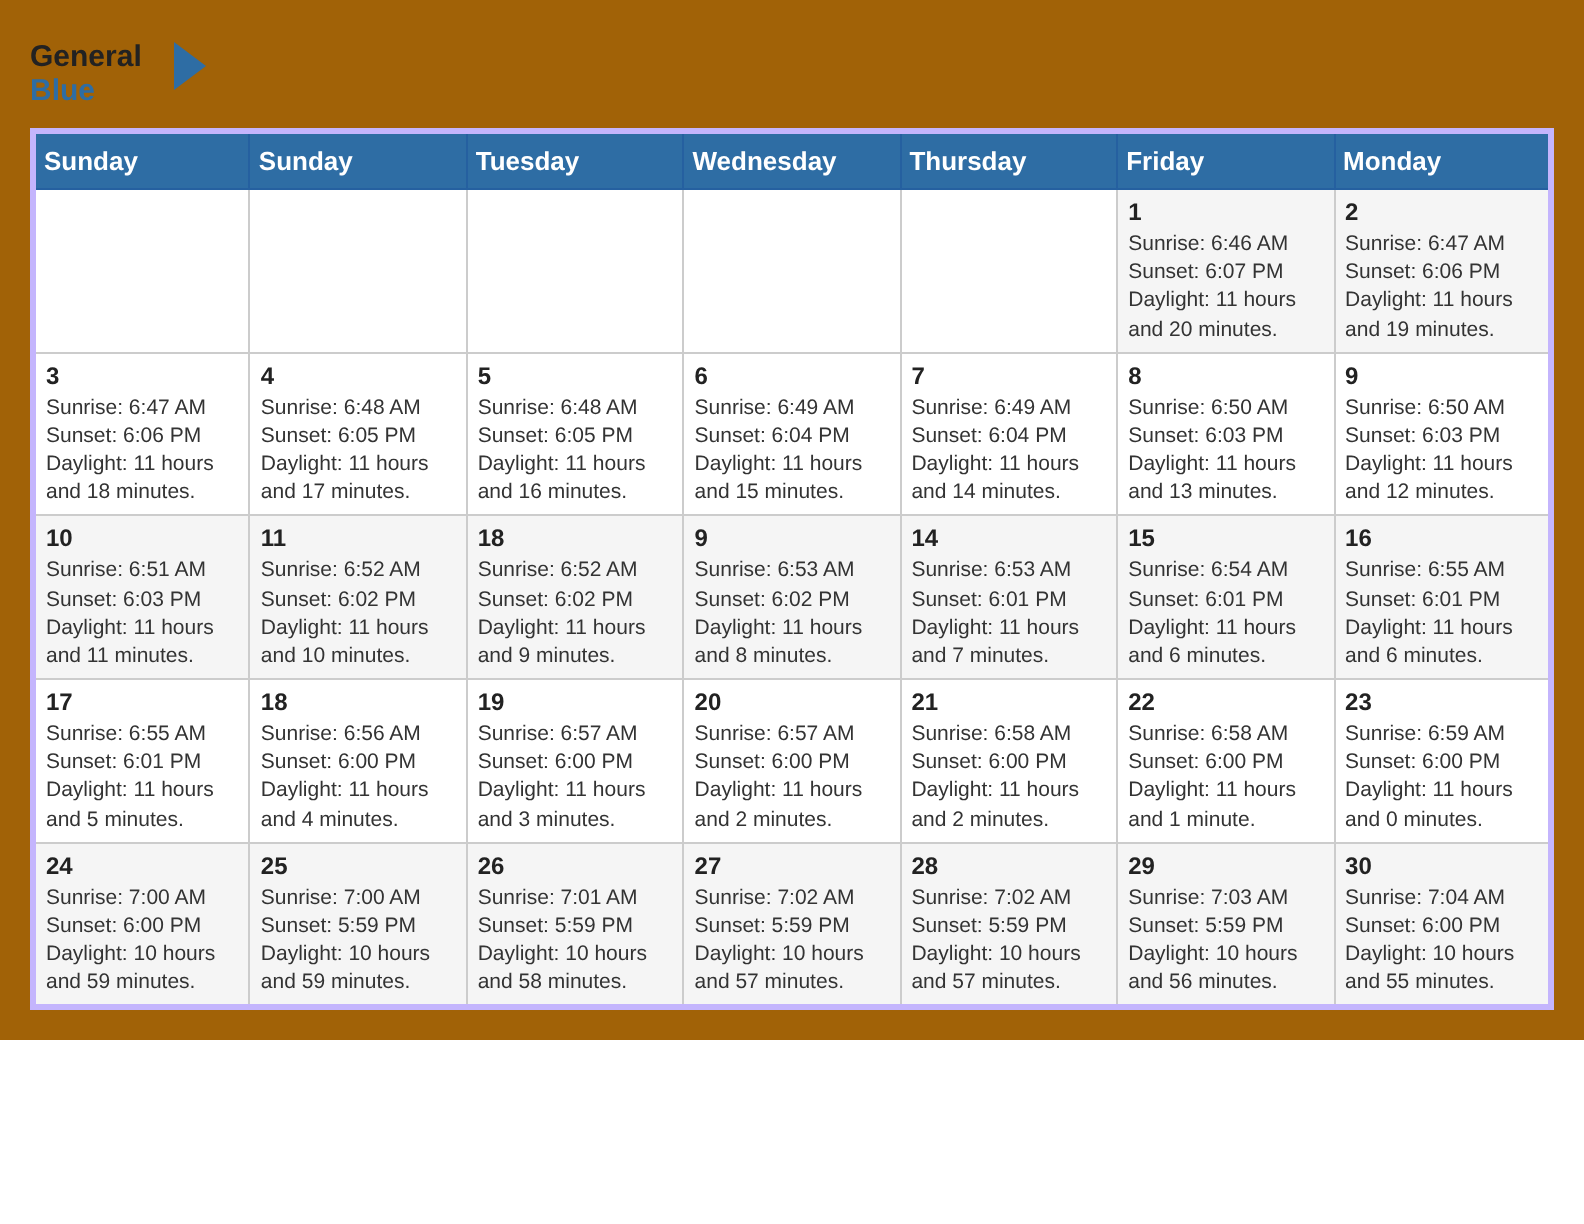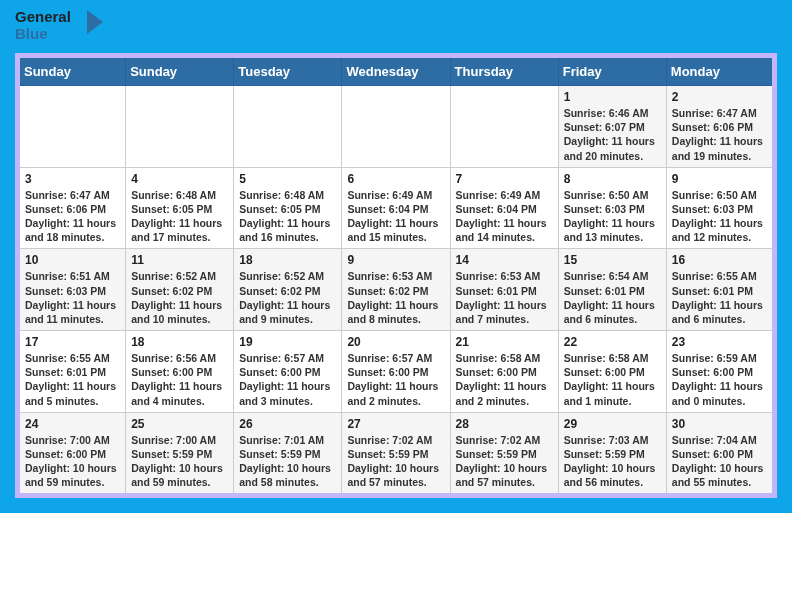--- a/index.html
+++ b/index.html
@@ -5,22 +5,22 @@
     * { box-sizing: border-box; margin: 0; padding: 0; }
     body {
       font-family: Arial, sans-serif;
       background: #fff;
       width: 792px;
       min-height: 612px;
       padding: 0;
     }
     .page {
       width: 792px;
-      background: #0ea5e9;
-      padding: 5px 15px 15px 15px;
+      background: #a16207;
+      padding: 16px 15px 15px 15px;
     }
     .header {
       display: flex;
       align-items: center;
       justify-content: space-between;
       margin-bottom: 8px;
     }
     .logo {
       display: flex;
       align-items: center;
@@ -34,21 +34,21 @@
       font-weight: normal;
       color: #222;
     }
     .location {
       font-size: 15px;
       color: #444;
     }
     .calendar-table {
       width: 100%;
       border-collapse: collapse;
-      border: 5px solid #c4b5fd;
+      border: 3px solid #c4b5fd;
     }
     .calendar-table th {
       background-color: #2e6da4;
       color: #fff;
       font-size: 13px;
       font-weight: bold;
       padding: 6px 4px;
       text-align: left;
       border: 1px solid #2560a0;
     }
@@ -71,21 +71,20 @@
     .day-num {
       font-size: 12px;
       font-weight: bold;
       display: block;
       margin-bottom: 2px;
     }
     .day-info {
       font-size: 10.5px;
       line-height: 1.35;
       color: #333;
-      font-weight: bold;
     }
     .empty-cell {
       background: #fff !important;
     }
   </style>
 </head>
 <body>
 
 <div class="page">
   <div class="header">

